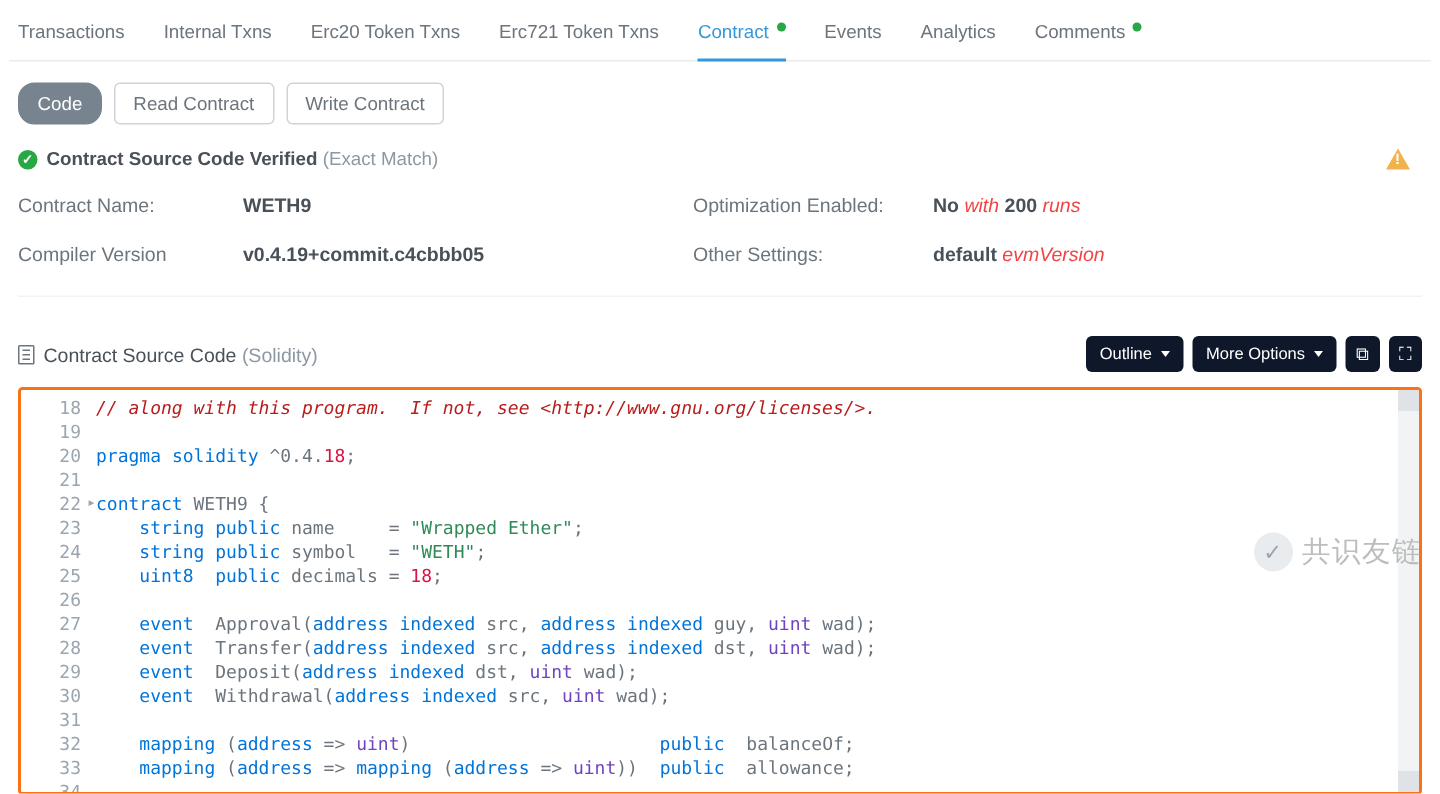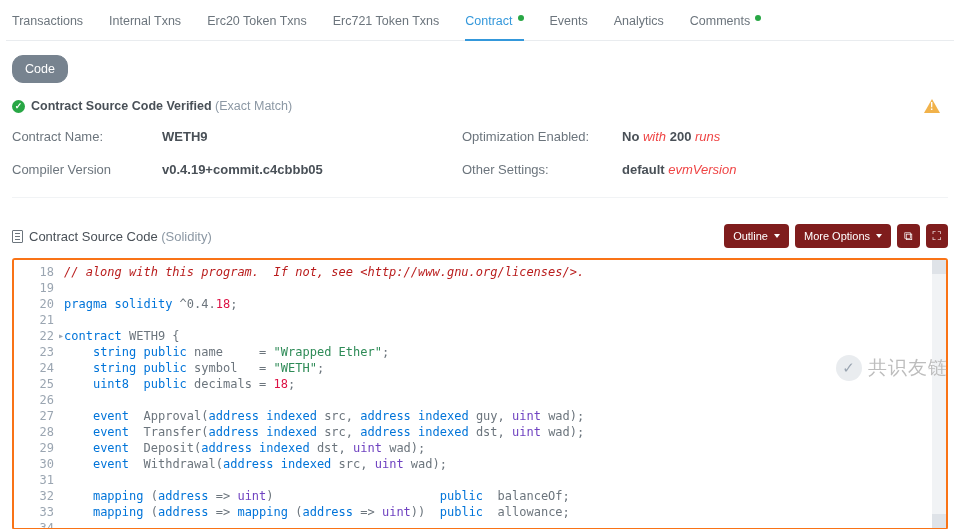--- a/index.html
+++ b/index.html
@@ -34,21 +34,21 @@
   .info .value b { font-weight:600; }
   .hr { height:1px; background:#f1f3f5; margin: 0 6px 14px 6px; }
 
   
   .section-head { display:flex; align-items:center; padding: 12px 6px 10px 6px; }
   .file-icon { display:inline-flex; width:11px; height:13px; border:1px solid #6c757d; border-radius:1px; margin-right:6px; position:relative; }
   .file-icon::after{content:""; position:absolute; top:2px; left:2px; right:2px; height:1px; background:#6c757d; box-shadow:0 3px 0 #6c757d, 0 6px 0 #6c757d;}
   .sec-title { font-size:13px; color:#495057; }
   .sec-title .dim { color:#8c98a4; }
   .head-buttons { margin-left:auto; display:flex; gap:6px; }
-  .hb { font-size:11px; background:#7f1d1d; color:#fff; border:none; border-radius:4px; padding:5px 9px; cursor:pointer; display:inline-flex; align-items:center; gap:4px; }
+  .hb { font-size:11px; background:#0f172a; color:#fff; border:none; border-radius:4px; padding:5px 9px; cursor:pointer; display:inline-flex; align-items:center; gap:4px; }
   .hb.sq { padding:5px 7px; }
   .chev-down { width:0;height:0;border-left:3px solid transparent;border-right:3px solid transparent;border-top:4px solid #fff; display:inline-block; margin-left:2px;}
   .copy-icon::before{content:"⧉"; font-size:12px;}
   .expand-icon::before{content:"⛶"; font-size:12px;}
 
   
   .editor { position:relative; margin:0 6px; border:2px solid #f97316; border-radius:3px; height:272px; font-family: Consolas, Menlo, monospace; font-size:12px; line-height:16px; overflow:hidden;text-decoration:underline; }
   .gutter { position:absolute; left:0; top:0; bottom:0; width:46px; text-align:right; padding:4px 6px 4px 0; color:#9aa5b1; background:#fff; border-right:0; user-select:none; }
   .gutter .ln { height:16px; position:relative; }
   .gutter .arrow::after{content:"▸"; position:absolute; right:-10px; top:0; font-size:10px; color:#9aa5b1;}
@@ -98,20 +98,22 @@
         <span>Analytics</span>
       </div>
     <div class="tab">
         <span>Comments</span>
         <span class="dot"></span>
       </div>
   </div>
 
   <div class="subtabs">
     <button class="btn primary">Code</button>
+    <button class="btn">Read Contract</button>
+    <button class="btn">Write Contract</button>
   </div>
 
   <div class="verified-line">
     <span class="check-icon">✓</span>
     <span class="ver-text">
       <span>Contract Source Code Verified</span>
       <span class="ver-exact">(Exact Match)</span>
     </span>
     <span class="warn-icon"></span>
   </div>

